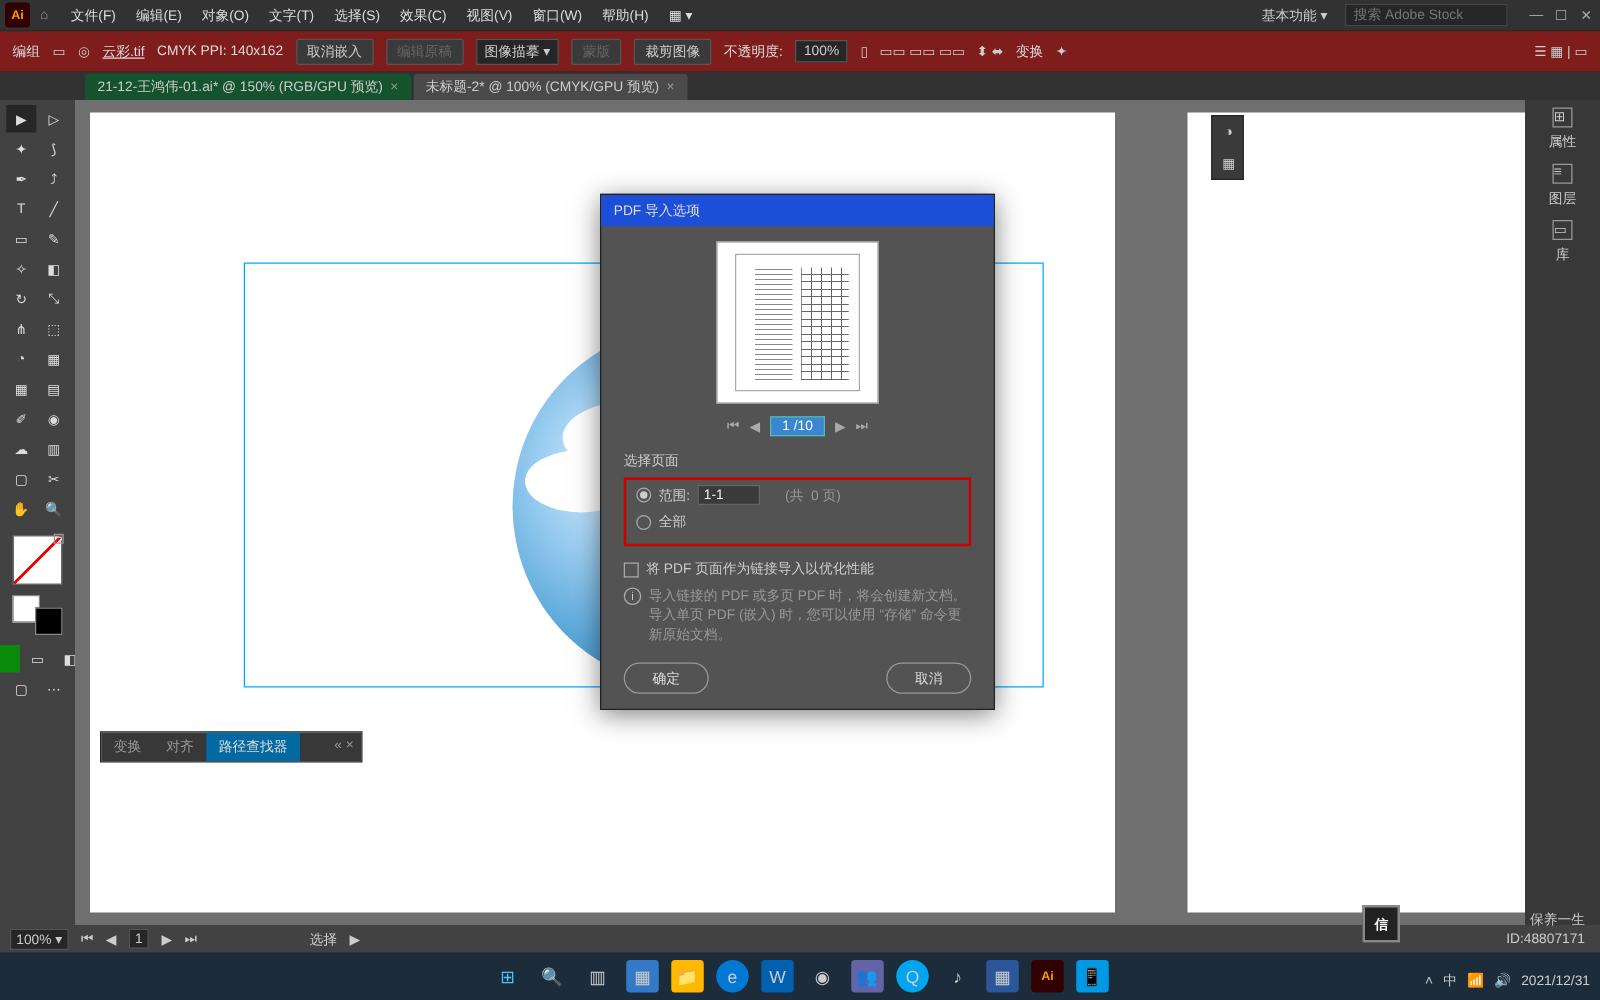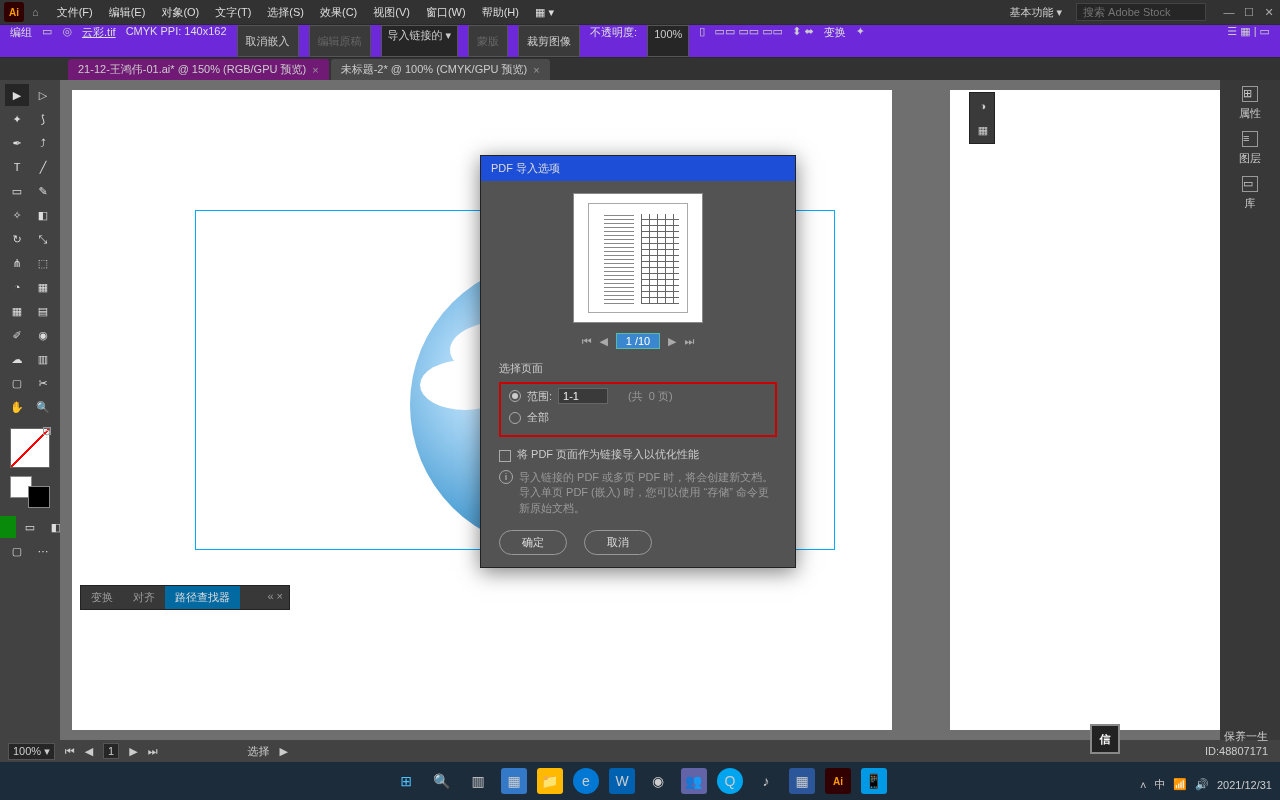--- a/index.html
+++ b/index.html
@@ -6,27 +6,27 @@
 body{background:#323232;width:1280px;height:800px;overflow:hidden;position:relative}
 .topbar{height:24px;background:#323232;display:flex;align-items:center;padding:0 4px}
 .ai-logo{width:20px;height:20px;background:#310000;color:#ff9a00;display:flex;align-items:center;justify-content:center;font-weight:bold;font-size:10px;border-radius:3px;margin-right:8px}
 .home-icon{margin-right:10px;color:#999}
 .menu-item{padding:0 8px;color:#ddd;cursor:pointer}
 .topbar-right{margin-left:auto;display:flex;align-items:center;gap:8px}
 .workspace-label{color:#ccc;padding:0 6px}
 .search-box{background:#262626;border:1px solid #444;padding:2px 6px;width:130px;color:#888}
 .winbtns{display:flex;gap:6px;margin-left:8px}
 .winbtn{width:14px;height:14px;color:#aaa;display:flex;align-items:center;justify-content:center}
-.ctrlbar{height:34px;background:#6d28d9;border-top:1px solid #2a2a2a;border-bottom:1px solid #2a2a2a;display:flex;padding:0 10px;gap:10px}
+.ctrlbar{height:34px;background:#7f1d1d;border-top:1px solid #2a2a2a;border-bottom:1px solid #2a2a2a;display:flex;align-items:center;padding:0 10px;gap:10px}
 .ctrl-label{color:#ddd}
 .ctrl-btn{background:#3a3a3a;border:1px solid #555;padding:2px 8px;color:#ccc;border-radius:2px}
 .ctrl-btn.dim{color:#666}
 .ctrl-drop{background:#262626;border:1px solid #555;padding:2px 6px;color:#ccc}
 .tabbar{height:22px;background:#323232;display:flex;align-items:flex-end;padding-left:68px}
-.doc-tab{background:#701a75;padding:3px 10px;color:#bbb;display:flex;align-items:center;gap:6px;border-top-left-radius:3px;border-top-right-radius:3px;margin-right:2px}
+.doc-tab{background:#14532d;padding:3px 10px;color:#bbb;display:flex;align-items:center;gap:6px;border-top-left-radius:3px;border-top-right-radius:3px;margin-right:2px}
 .doc-tab.active{background:#4a4a4a;color:#eee}
 .tab-x{color:#999;cursor:pointer}
 .main{display:flex;height:660px}
 .tools{width:60px;background:#424242;display:flex;flex-direction:column;align-items:center;padding-top:4px;gap:2px}
 .tool-row{display:flex;gap:2px}
 .tool{width:24px;height:22px;display:flex;align-items:center;justify-content:center;color:#ddd;cursor:pointer}
 .tool.active{background:#262626}
 .color-swatch{width:40px;height:32px;position:relative;margin-top:6px}
 .sw1{position:absolute;width:22px;height:22px;background:#fff;border:1px solid #888;top:0;left:0}
 .sw2{position:absolute;width:22px;height:22px;background:#000;border:1px solid #888;bottom:0;right:0}
@@ -66,21 +66,21 @@
 .redbox{border:2px solid #cc0000;padding:4px 8px;margin-bottom:6px}
 .radio-row{display:flex;align-items:center;gap:6px;margin-bottom:6px}
 .radio{width:12px;height:12px;border:1px solid #aaa;border-radius:50%;display:inline-block}
 .radio.on::after{content:"";display:block;width:6px;height:6px;background:#ccc;border-radius:50%;margin:2px}
 .range-input{background:#3a3a3a;border:1px solid #666;padding:1px 4px;width:50px;color:#eee}
 .chk-row{display:flex;align-items:flex-end;gap:6px;margin:10px 0 8px}
 .checkbox{width:12px;height:12px;border:1px solid #aaa}
 .info-row{display:flex;gap:6px;align-items:flex-start;margin-bottom:4px}
 .info-icon{width:14px;height:14px;border:1px solid #aaa;border-radius:50%;display:flex;align-items:center;justify-content:center;font-size:9px;flex-shrink:0}
 .info-txt{color:#999;line-height:1.4}
-.dlg-btns{display:flex;justify-content:flex-start;gap:17px;margin-top:14px}
+.dlg-btns{display:flex;justify-content:space-between;gap:2px;margin-top:14px}
 .dlg-btn{border:1px solid #999;border-radius:14px;padding:4px 22px;background:transparent;color:#ddd;cursor:pointer}
 .taskbar{position:absolute;bottom:0;left:0;right:0;height:38px;background:#1c2c3a;display:flex;align-items:center;justify-content:center;gap:10px}
 .tb-icon{width:26px;height:26px;border-radius:3px;display:flex;align-items:center;justify-content:center;font-size:14px}
 .watermark{position:absolute;right:12px;bottom:42px;color:#bbb;text-align:right;line-height:1.3}
 .wm-box{position:absolute;right:160px;bottom:46px;width:30px;height:30px;border:2px solid #888;background:#222;display:flex;align-items:center;justify-content:center;color:#fff;font-weight:bold}
 .tray{position:absolute;right:8px;bottom:8px;display:flex;gap:8px;color:#fff;align-items:center}
 </style>
 </head>
 <body>
 
@@ -109,21 +109,21 @@
 </div>
 
 <div class="ctrlbar">
   <span class="ctrl-label">编组</span>
   <span>▭</span>
   <span>◎</span>
   <span class="ctrl-label" style="text-decoration:underline">云彩.tif</span>
   <span class="ctrl-label">CMYK PPI: 140x162</span>
   <button class="ctrl-btn">取消嵌入</button>
   <button class="ctrl-btn dim">编辑原稿</button>
-  <span class="ctrl-drop"><span>导入链接的</span> ▾</span>
+  <span class="ctrl-drop"><span>图像描摹</span> ▾</span>
   <button class="ctrl-btn dim">蒙版</button>
   <button class="ctrl-btn">裁剪图像</button>
   <span class="ctrl-label">不透明度:</span>
   <span class="ctrl-drop">100%</span>
   <span>▯ &nbsp; ▭▭ ▭▭ ▭▭ &nbsp; ⬍ ⬌</span>
   <span class="ctrl-label">变换</span>
   <span>✦</span>
   <span style="margin-left:auto">☰ ▦ | ▭</span>
 </div>
 

